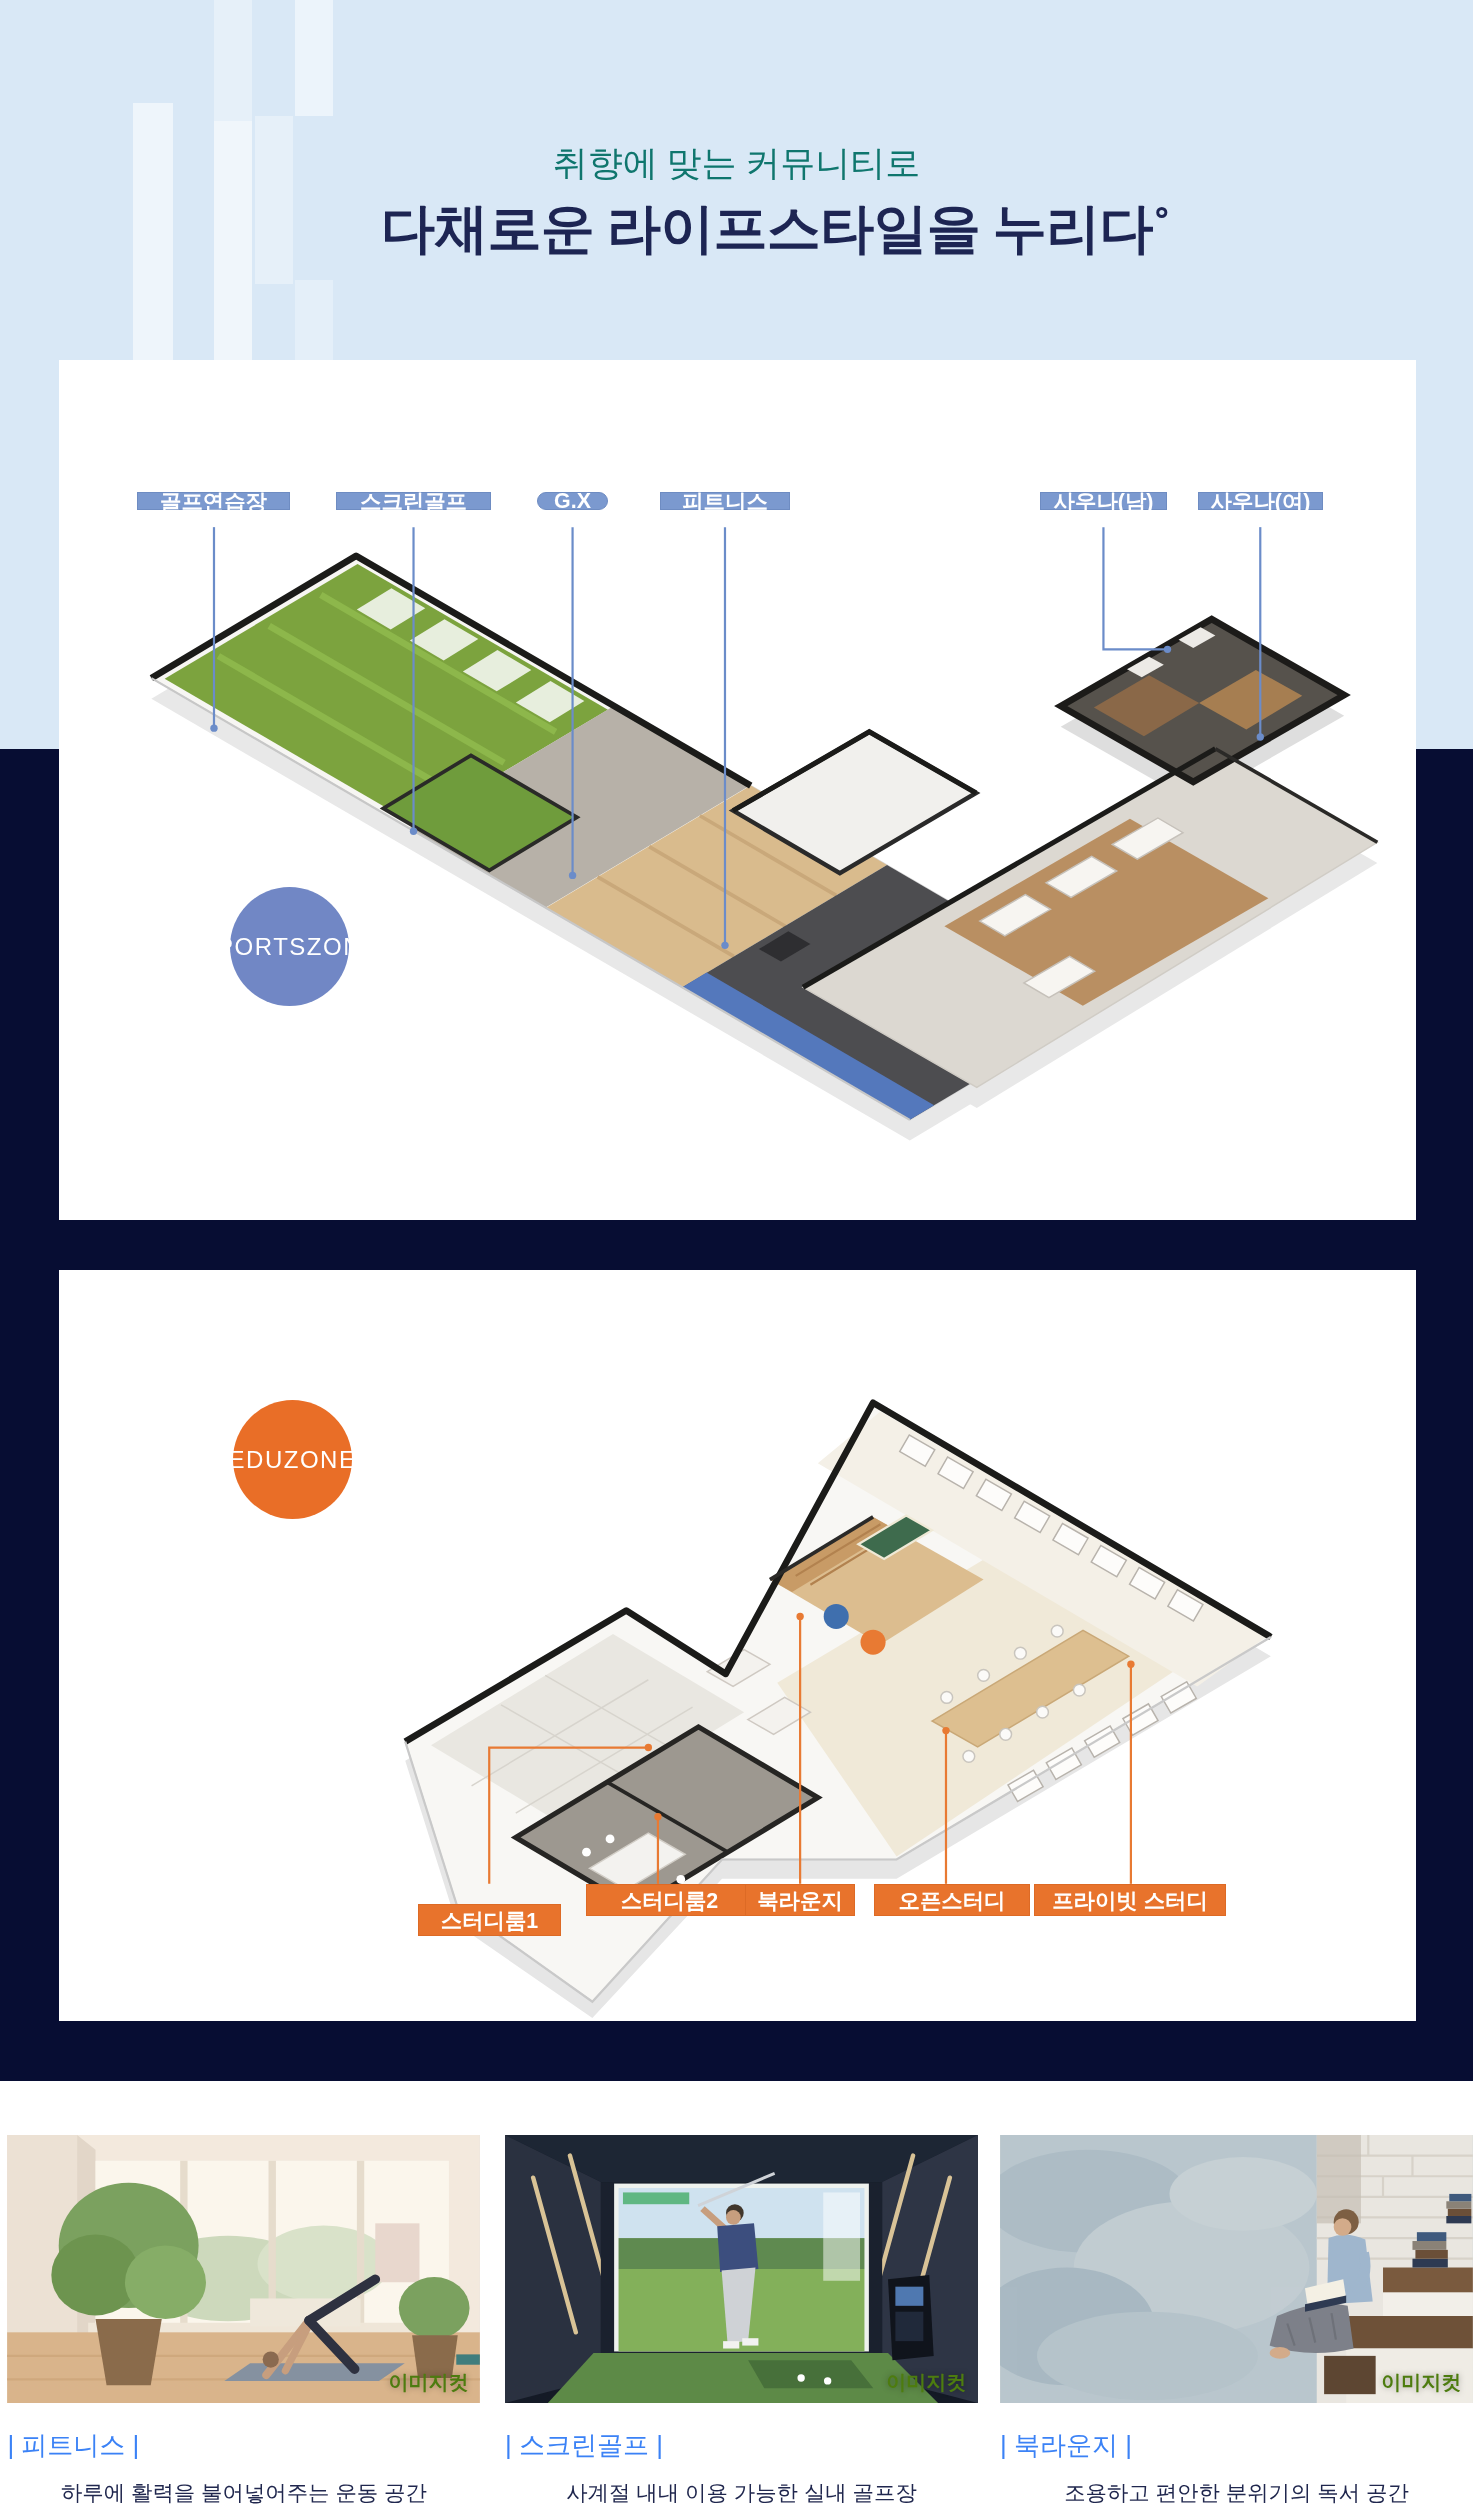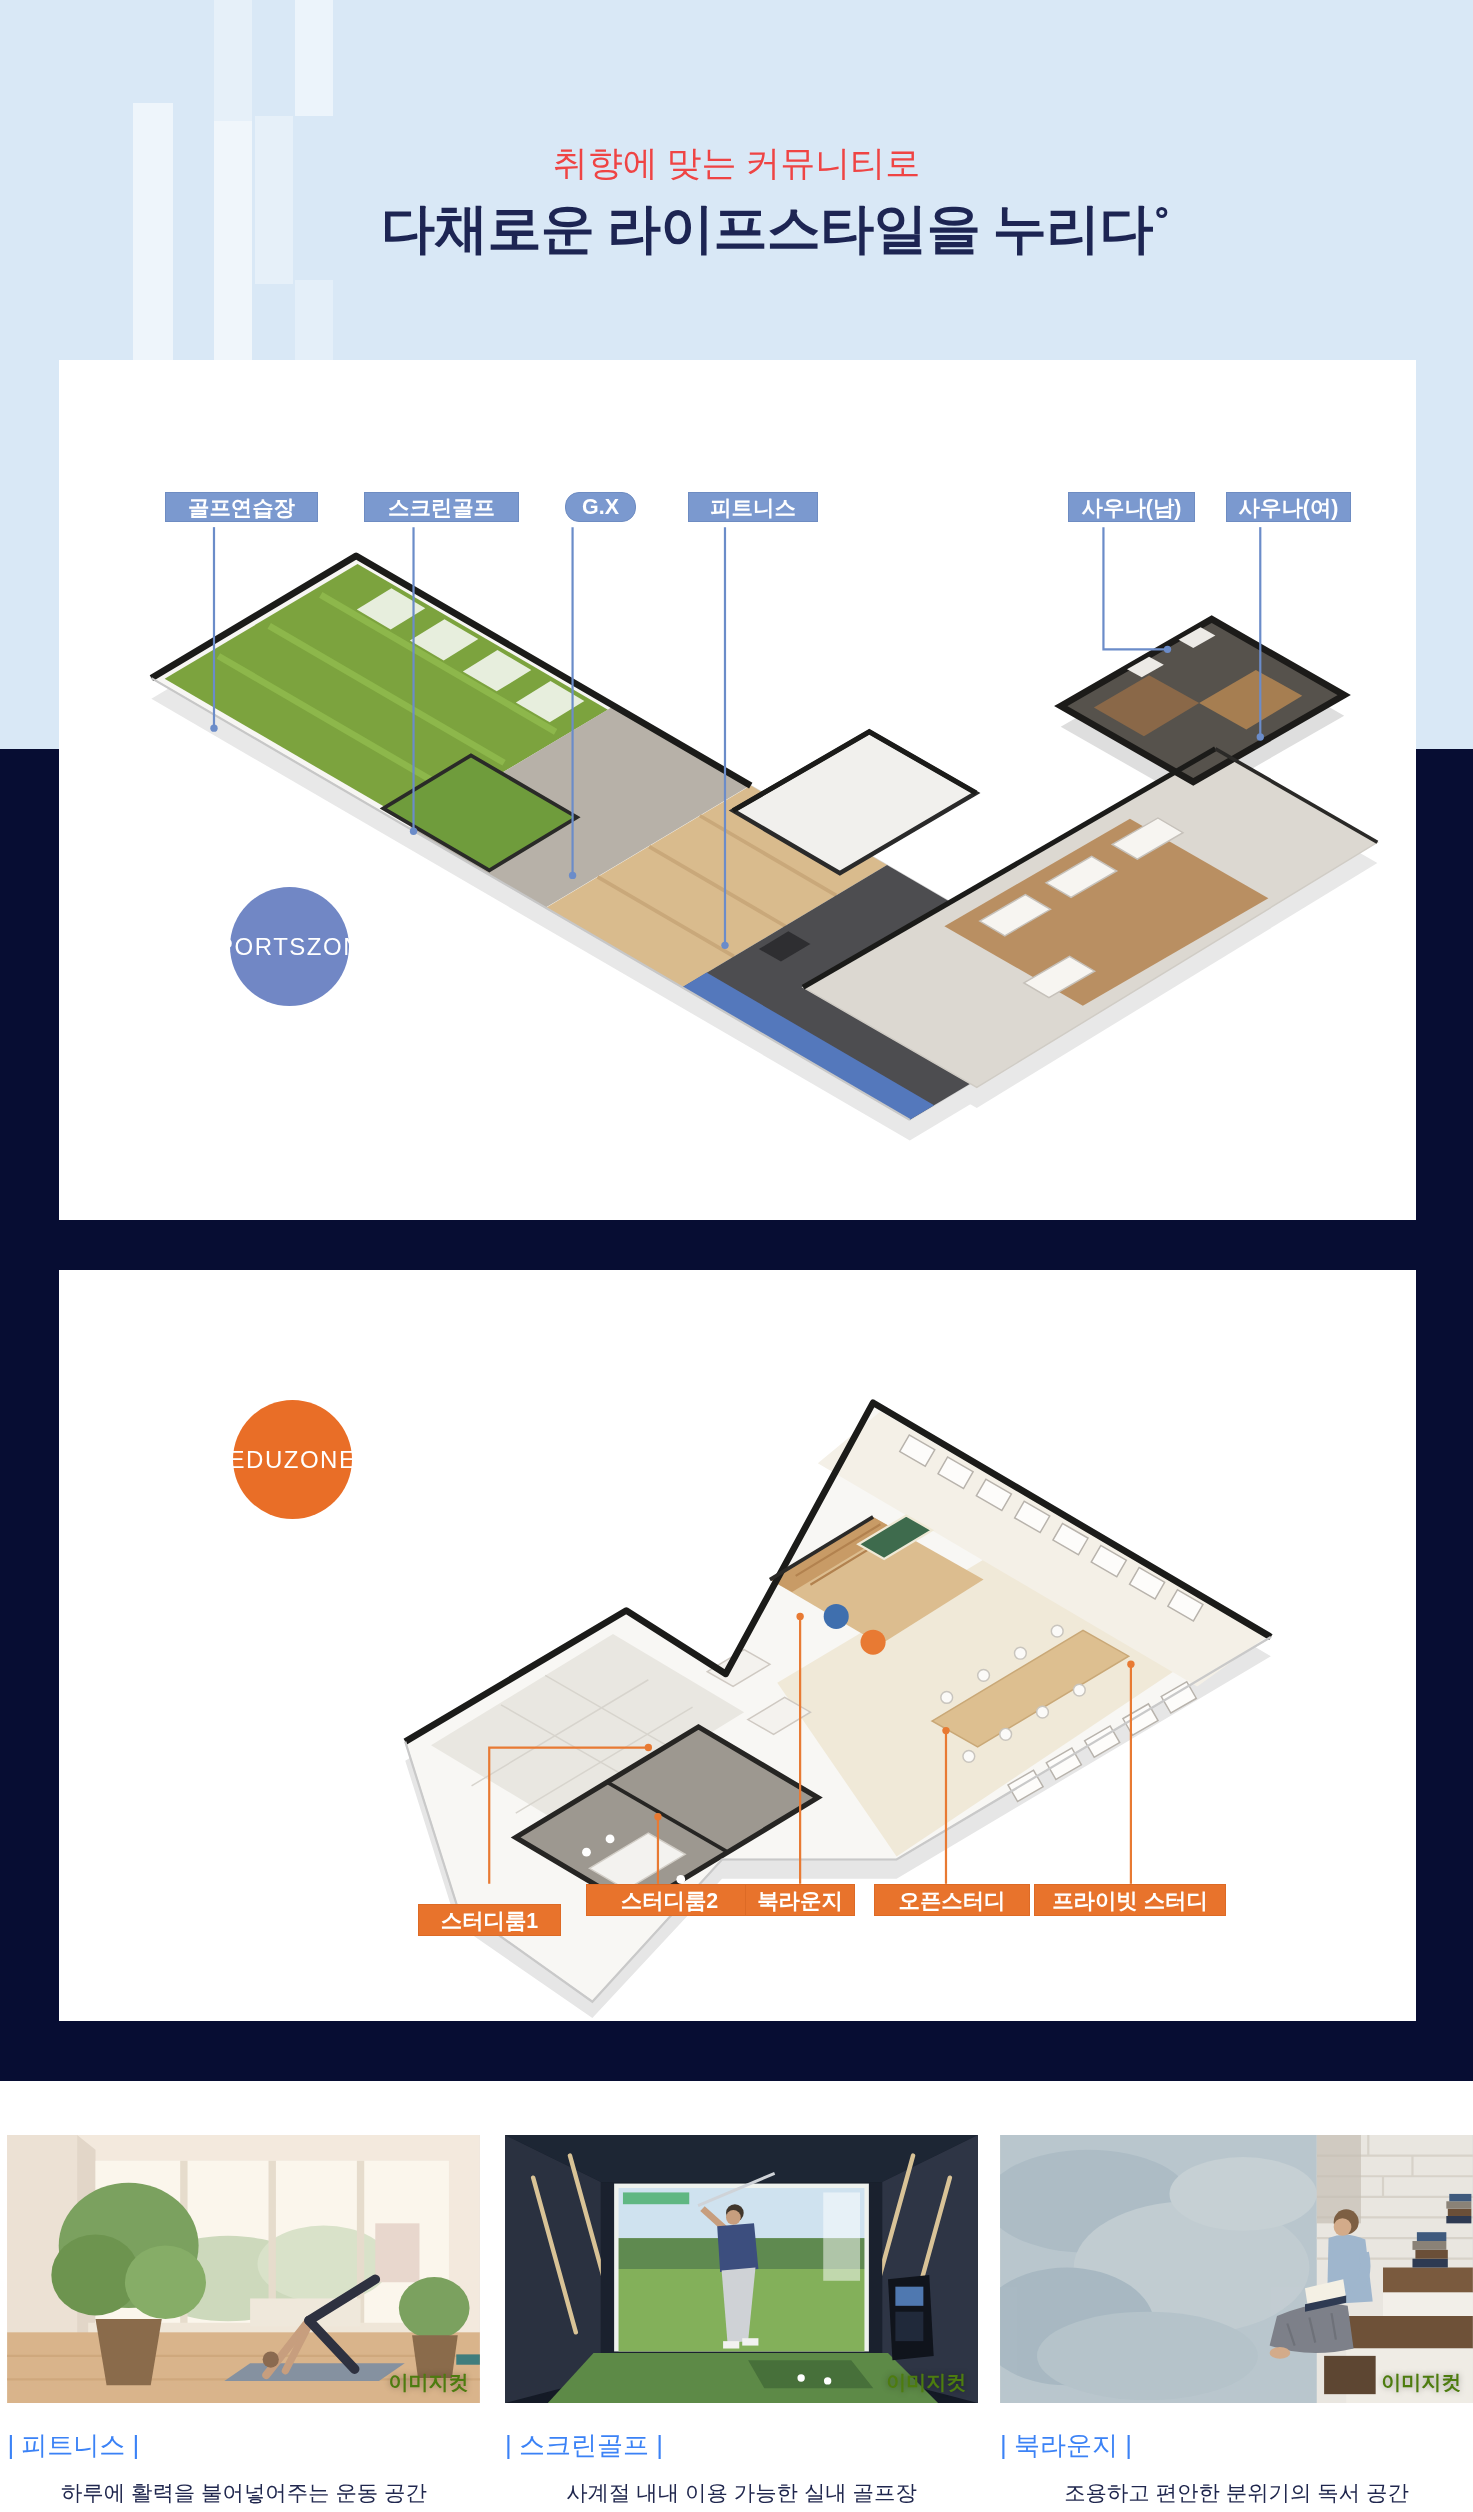--- a/index.html
+++ b/index.html
@@ -13,37 +13,37 @@
   .deco-bar{position:absolute;background:#ffffff;}
   .b1{left:133px;top:103px;width:40px;height:258px;opacity:.55;}
   .b2{left:214px;top:0;width:38px;height:121px;opacity:.35;}
   .b3{left:214px;top:121px;width:38px;height:240px;opacity:.6;}
   .b4{left:255px;top:116px;width:38px;height:168px;opacity:.35;}
   .b5{left:295px;top:0;width:38px;height:116px;opacity:.5;}
   .b6{left:295px;top:280px;width:38px;height:81px;opacity:.3;}
   
   .page-subtitle{
     position:absolute;left:0;top:140px;width:1473px;text-align:center;
-    font-family:"Liberation Serif", serif;font-size:35px;color:#ef4444;
+    font-family:"Liberation Serif", serif;font-size:35px;color:#0f766e;
   }
   .page-title{
     position:absolute;left:0;top:193px;width:1473px;text-align:center;
     font-family:"Liberation Serif", serif;font-size:54px;font-weight:bold;color:#1d2553;letter-spacing:-0.7px;padding-left:39px;
   }
   
   .plan-card{position:absolute;left:59px;width:1357px;background:#ffffff;}
   .card-sports{top:360px;height:860px;}
   .card-edu{top:1270px;height:751px;}
   .plan-svg{position:absolute;left:0;top:0;}
   
   .plan-label{
     position:absolute;display:flex;align-items:center;justify-content:center;
     color:#ffffff;font-weight:bold;font-size:21.4px;box-sizing:border-box;
   }
-  .plan-label.blue{background:#7b99cf;border:1.5px solid #6e8cc2;height:30px;top:132px;margin-left:28px;}
+  .plan-label.blue{background:#7b99cf;border:1.5px solid #6e8cc2;height:18px;top:132px;}
   .plan-label.orange{background:#e8732c;border:1.5px solid #dd6a25;height:32px;top:614px;}
   .sl0{left:78px;width:153px;} .sl1{left:277px;width:155px;} .sl2{left:478px;width:71px;border-radius:14px;}
   .sl3{left:601px;width:130px;} .sl4{left:981px;width:127px;} .sl5{left:1139px;width:125px;}
   .el0{left:359px;width:143px;margin-top:20px;} .el1{left:527px;width:167px;} .el2{left:686px;width:110px;}
   .el3{left:815px;width:156px;} .el4{left:975px;width:192px;}
   
   .zone-badge{
     position:absolute;width:119px;height:119px;border-radius:50%;
     display:flex;flex-direction:row;align-items:center;justify-content:center;
     color:#ffffff;font-size:24px;letter-spacing:1.5px;line-height:32px;

